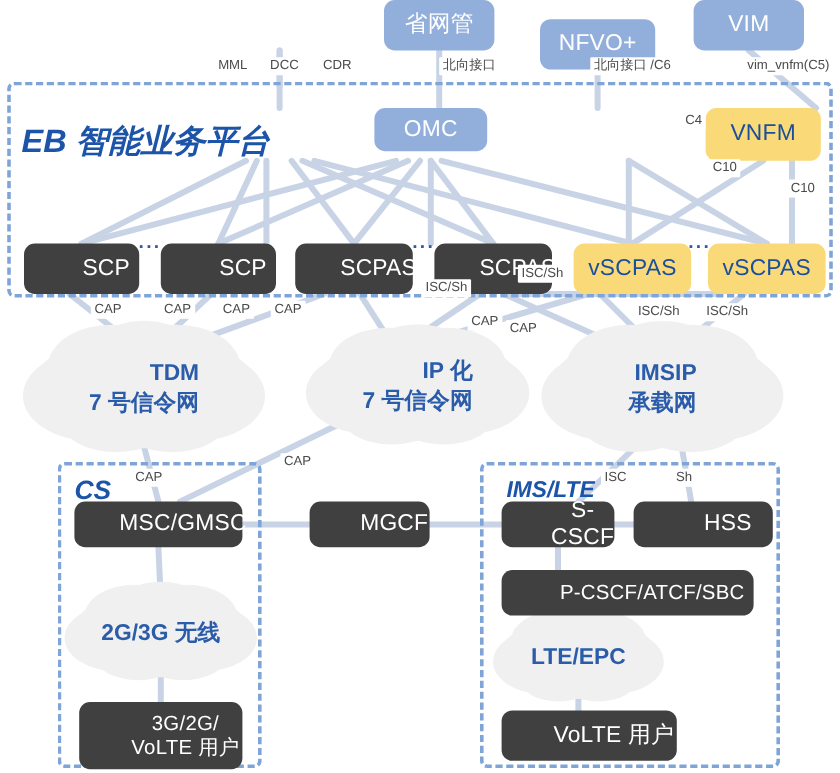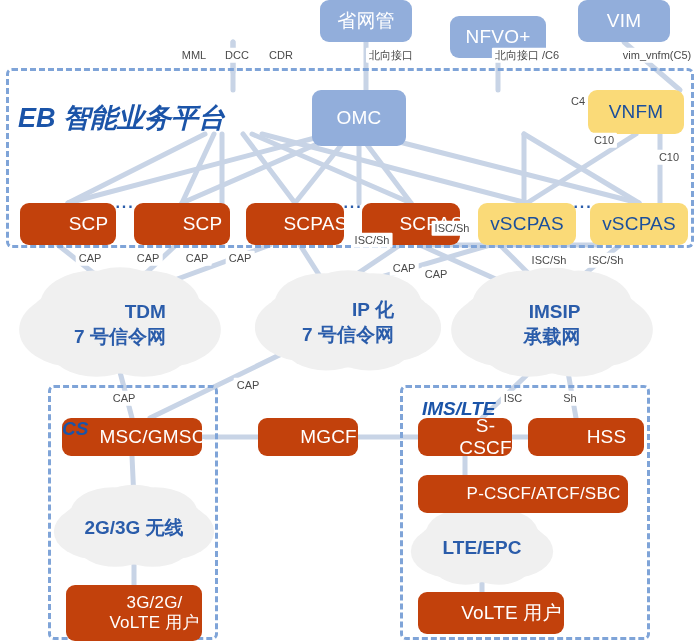--- a/index.html
+++ b/index.html
@@ -27,21 +27,21 @@
     border-radius: 9px;
     color: #ffffff;
     font-size: 19px;
     line-height: 1.18;
     letter-spacing: .2px;
     white-space: pre-line;
   }
   .node.blue   { background: #92aedb; }
   .node.yellow { background: #f8d濃; }
   .node.yellow { background: #fada78; color: #1b4f9c; }
-  .node.lilac  { background: #c2410c; padding-left: 41px; }
+  .node.lilac  { background: #404040; padding-left: 41px; }
 
   .cloud {
     position: absolute;
     display: flex;
     align-items: center;
     justify-content: center;
     text-align: right;
     color: #2a5caa;
     font-weight: bold;
     font-size: 19px;
@@ -212,27 +212,27 @@
 7 号信令网</span></div>
       <div class="cloud" style="left: 276px; top: 279px; width: 144px; height: 88px;"><span class="cloud-text">IP 化
 7 号信令网</span></div>
       <div class="cloud" style="left: 474px; top: 277px; width: 156px; height: 96px;"><span class="cloud-text">IMSIP
 承载网</span></div>
       <div class="cloud" style="left: 72px; top: 492px; width: 124px; height: 72px;"><span class="cloud-text">2G/3G 无线</span></div>
       <div class="cloud" style="left: 427px; top: 514px; width: 110px; height: 68px;"><span class="cloud-text">LTE/EPC</span></div>
       <div class="group" style="left: 6px; top: 68px; width: 688px; height: 180px;"></div>
       <div class="group-title" style="left: 18px; top: 100px; font-size: 27px;">EB 智能业务平台</div>
       <div class="group" style="left: 48px; top: 385px; width: 170px; height: 255px;"></div>
-      <div class="group-title" style="left: 62px; top: 418px; font-size: 19px;">CS</div>
+      <div class="group-title" style="left: 62px; top: 396px; font-size: 22px;">CS</div>
       <div class="group" style="left: 400px; top: 385px; width: 250px; height: 255px;"></div>
       <div class="group-title" style="left: 422px; top: 398px; font-size: 19px;">IMS/LTE</div>
       <div class="node blue" style="left: 320px; top: 0px; width: 92px; height: 42px;">省网管</div>
       <div class="node blue" style="left: 450px; top: 16px; width: 96px; height: 42px;">NFVO+</div>
       <div class="node blue" style="left: 578px; top: 0px; width: 92px; height: 42px;">VIM</div>
-      <div class="node blue" style="left: 312px; top: 90px; width: 94px; height: 56px;">OMC</div>
+      <div class="node blue" style="left: 312px; top: 90px; width: 94px; height: 36px;">OMC</div>
       <div class="node yellow" style="left: 588px; top: 90px; width: 96px; height: 44px;">VNFM</div>
       <div class="node lilac" style="left: 20px; top: 203px; width: 96px; height: 42px;">SCP</div>
       <div class="node lilac" style="left: 134px; top: 203px; width: 96px; height: 42px;">SCP</div>
       <div class="node lilac" style="left: 246px; top: 203px; width: 98px; height: 42px;">SCPAS</div>
       <div class="node lilac" style="left: 362px; top: 203px; width: 98px; height: 42px;">SCPAS</div>
       <div class="node yellow" style="left: 478px; top: 203px; width: 98px; height: 42px;">vSCPAS</div>
       <div class="node yellow" style="left: 590px; top: 203px; width: 98px; height: 42px;">vSCPAS</div>
       <div class="node lilac" style="left: 62px; top: 418px; width: 140px; height: 38px;">MSC/GMSC</div>
       <div class="node lilac" style="left: 258px; top: 418px; width: 100px; height: 38px;">MGCF</div>
       <div class="node lilac" style="left: 418px; top: 418px; width: 94px; height: 38px;">S-CSCF</div>

